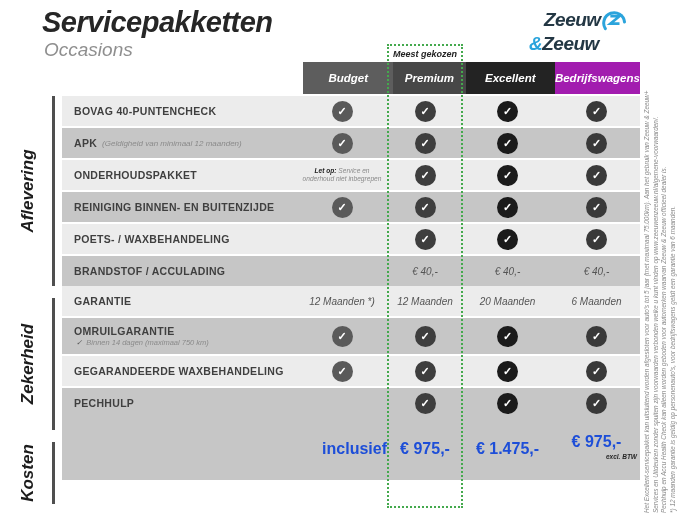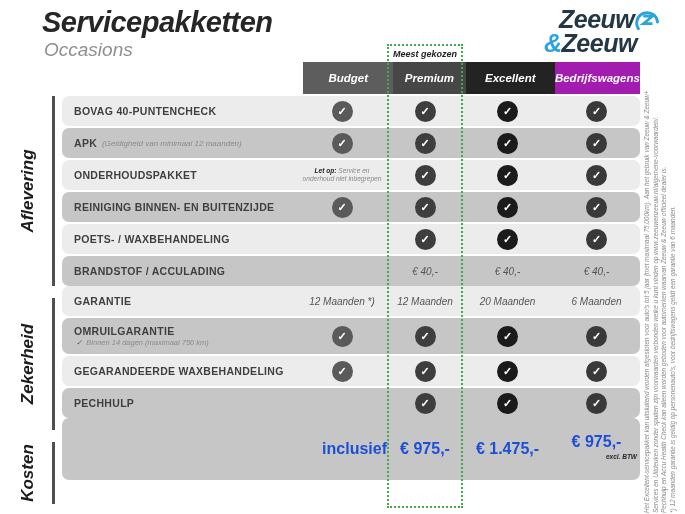--- a/index.html
+++ b/index.html
@@ -5,40 +5,40 @@
   html,body{margin:0;padding:0;background:#fff;}
   .page{position:relative;width:685px;height:514px;background:#ffffff;overflow:hidden;
         font-family:"Liberation Sans",sans-serif;}
 
   
   .title-block{position:absolute;left:42px;top:6px;}
   .page-title{font-size:29px;font-weight:800;font-style:italic;color:#262626;letter-spacing:-0.5px;}
   .page-subtitle{font-size:19px;font-style:italic;color:#8f8f8f;margin-top:0;margin-left:2px;font-weight:400;}
 
   
-  .logo{position:absolute;left:544px;top:7px;font-style:italic;font-weight:800;
-        line-height:23px;font-size:25px;color:#233744;letter-spacing:-0.5px;}
+  .logo{position:absolute;left:529px;top:7px;font-style:italic;font-weight:800;
+        line-height:23px;font-size:19px;color:#233744;letter-spacing:-0.5px;}
   .logo-line1{display:flex;align-items:center;padding-left:15px;}
   .logo-z-icon{width:25px;height:25px;margin-left:1px;}
   .logo-amp{color:#2ba4dc;}
 
   
   .table{position:absolute;left:62px;top:62px;width:578px;}
   .thead{display:flex;height:32px;margin-bottom:2px;}
   .lbl-spacer{width:234px;}
   .hcell{display:flex;align-items:center;justify-content:center;color:#fff;
          font-style:italic;font-weight:700;font-size:11.5px;}
   .hc0{width:92px;background:#5d5d5d;margin-left:12px;}
   .hc1{width:74px;background:#474747;}
   .hc2{width:91px;background:#232323;}
   .hc3{width:87px;background:#a21caf;}
 
   .section{display:flex;flex-direction:column;row-gap:2px;}
   .sec-gap{margin-top:0;}
-  .row{display:flex;height:30px;border-radius:7px;}
+  .row{display:flex;height:30px;}
   .row.tall{height:36px;}
   .row.kosten{height:62px;}
   .row.light{background:#ececec;}
   .row.dark{background:#c6c6c6;}
 
   .cell{display:flex;align-items:center;justify-content:center;box-sizing:border-box;}
   .cell.lbl{width:234px;justify-content:flex-start;padding-left:12px;}
   .cell.lbl.col{flex-direction:column;align-items:flex-start;justify-content:center;}
   .c0{width:92px;}.c1{width:74px;}.c2{width:91px;}.c3{width:87px;}
 

